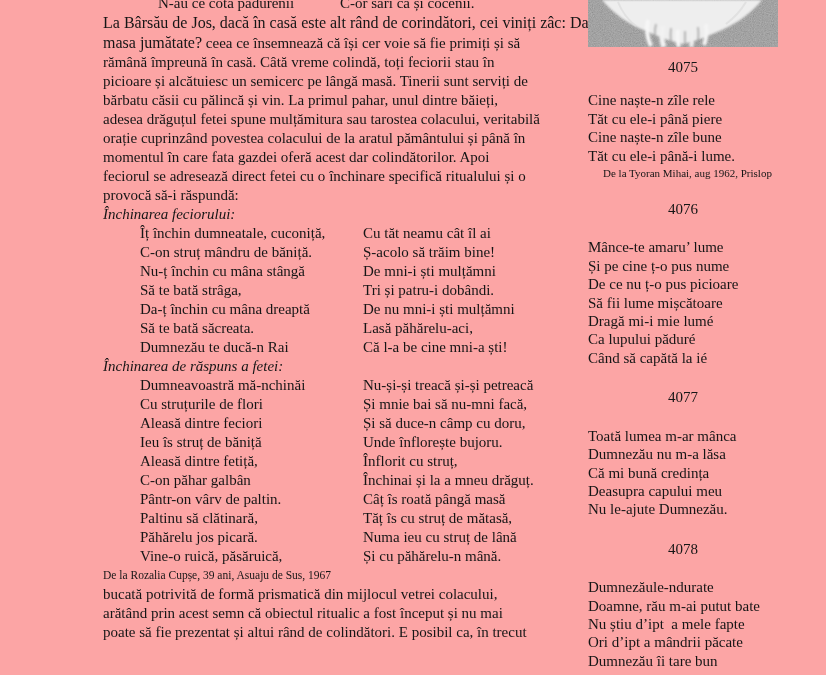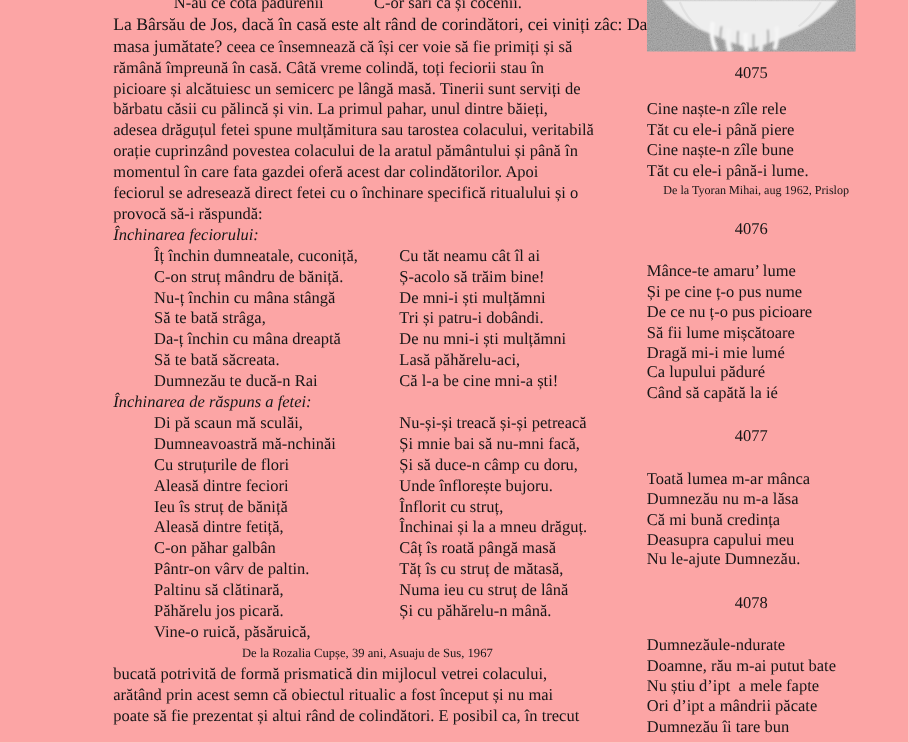--- a/index.html
+++ b/index.html
@@ -18,21 +18,21 @@
   .topverse{position:relative;height:19px;}
   .tv1{position:absolute;left:55px;white-space:pre;}
   .tv2{position:absolute;left:237px;white-space:pre;}
 
   .heading{font-style:italic;}
 
   .versepair{position:relative;}
   .versepair .vleft{padding-left:37px;}
   .versepair .vright{position:absolute;left:260px;top:0;}
 
-  .attrL{font-size:11.5px;line-height:19px;text-align:center;}
+  .attrL{font-size:11.5px;line-height:19px;text-align:left;}
 
   
   .rightcol{position:absolute;left:588px;top:0;width:190px;font-size:15px;line-height:18.4px;}
   .photo{width:190px;height:47px;overflow:hidden;}
   .num{text-align:center;margin:21px 0 20px 0;}
   .num.first{margin:11px 0 15px 0;}
   .attrR{font-size:11px;line-height:12px;margin-top:2px;margin-left:15px;}
 </style>
 </head>
 <body>
@@ -79,21 +79,20 @@
           <div class="line"><span>De nu mni-i ști mulțămni</span></div>
           <div class="line"><span>Lasă păhărelu-aci,</span></div>
           <div class="line"><span>Că l-a be cine mni-a ști!</span></div>
         </div>
     </div>
 
     <div class="heading">Închinarea de răspuns a fetei:</div>
 
     <div class="versepair">
       <div class="vleft">
-          <div class="line"><span>Di pă scaun mă sculăi,</span></div>
           <div class="line"><span>Dumneavoastră mă-nchinăi</span></div>
           <div class="line"><span>Cu struțurile de flori</span></div>
           <div class="line"><span>Aleasă dintre feciori</span></div>
           <div class="line"><span>Ieu îs struț de băniță</span></div>
           <div class="line"><span>Aleasă dintre fetiță,</span></div>
           <div class="line"><span>C-on păhar galbân</span></div>
           <div class="line"><span>Pântr-on vârv de paltin.</span></div>
           <div class="line"><span>Paltinu să clătinară,</span></div>
           <div class="line"><span>Păhărelu jos picară.</span></div>
           <div class="line"><span>Vine-o ruică, păsăruică,</span></div>

